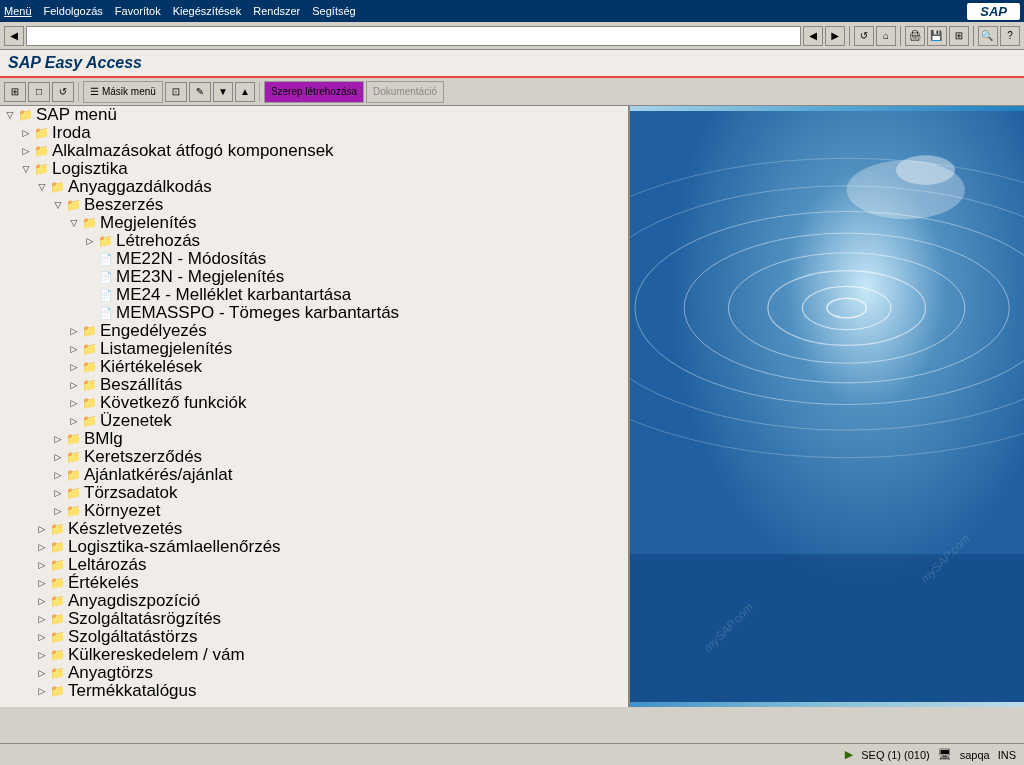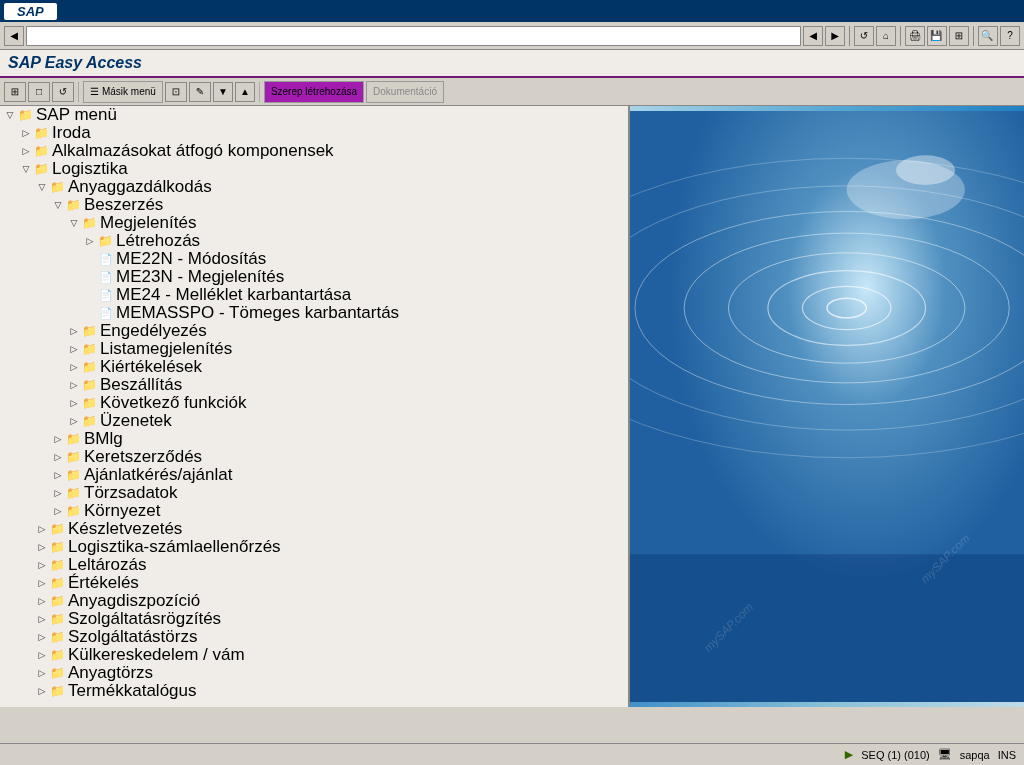--- a/index.html
+++ b/index.html
@@ -37,21 +37,21 @@
     }
     .nav-separator { width: 1px; height: 20px; background: #888; margin: 0 2px; }
 
     
     .page-title-bar {
       background: #f0ede8;
       height: 28px;
       display: flex;
       align-items: center;
       padding: 0 8px;
-      border-bottom: 2px solid #701a75;
+      border-bottom: 2px solid #ef4444;
     }
     .page-title {
       font-size: 16px;
       font-weight: bold;
       color: #003366;
       font-style: italic;
     }
 
     
     .action-toolbar {
@@ -175,20 +175,28 @@
       position: absolute;
       bottom: 0;
       left: 0;
       right: 0;
     }
   </style>
 </head>
 <body>
 
 <div style="background: #003366; height: 22px; display: flex; align-items: center; justify-content: space-between; padding: 0 4px;">
+  <div style="display: flex; gap: 12px; align-items: center;">
+    <div style="color: white; font-size: 11px; cursor: pointer; text-decoration: underline;">Menü</div>
+    <div style="color: white; font-size: 11px; cursor: pointer;">Feldolgozás</div>
+    <div style="color: white; font-size: 11px; cursor: pointer;">Favorítok</div>
+    <div style="color: white; font-size: 11px; cursor: pointer;">Kiegészítések</div>
+    <div style="color: white; font-size: 11px; cursor: pointer;">Rendszer</div>
+    <div style="color: white; font-size: 11px; cursor: pointer;">Segítség</div>
+  </div>
   <div style="display: flex; align-items: center; gap: 2px;">
     <div style="background: white; color: #003366; font-weight: bold; font-style: italic; font-size: 13px; padding: 1px 13px; border-radius: 2px;">SAP</div>
   </div>
 </div>
 
 <div class="nav-bar">
   <button class="nav-btn">◀</button>
   <input class="nav-input" type="text" value="" style="">
   <button class="nav-btn">◀</button>
   <button class="nav-btn">▶</button>

